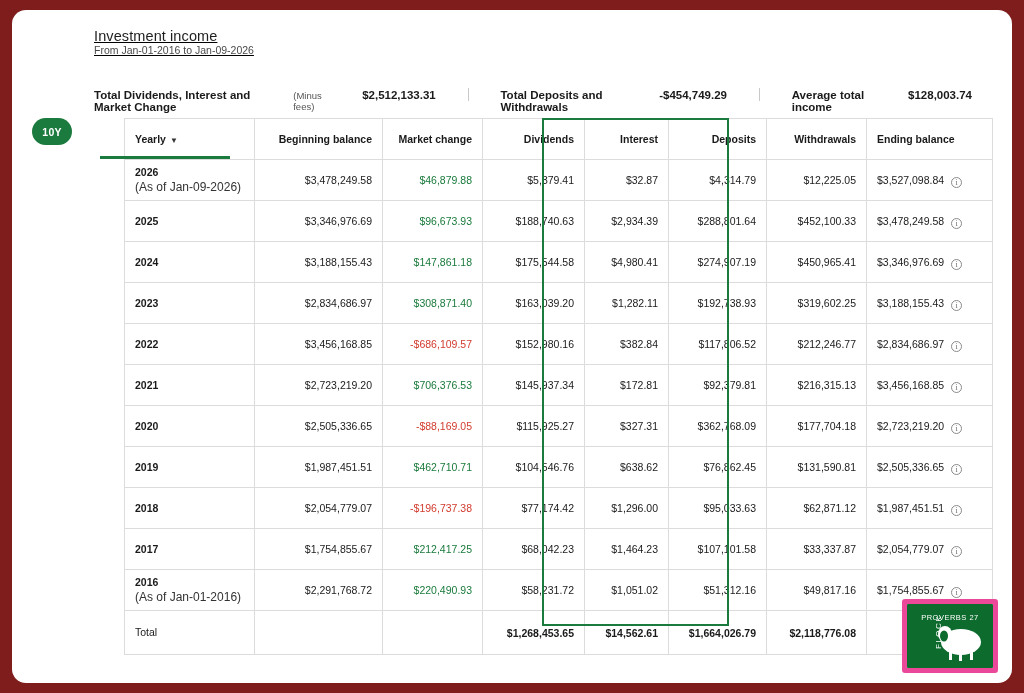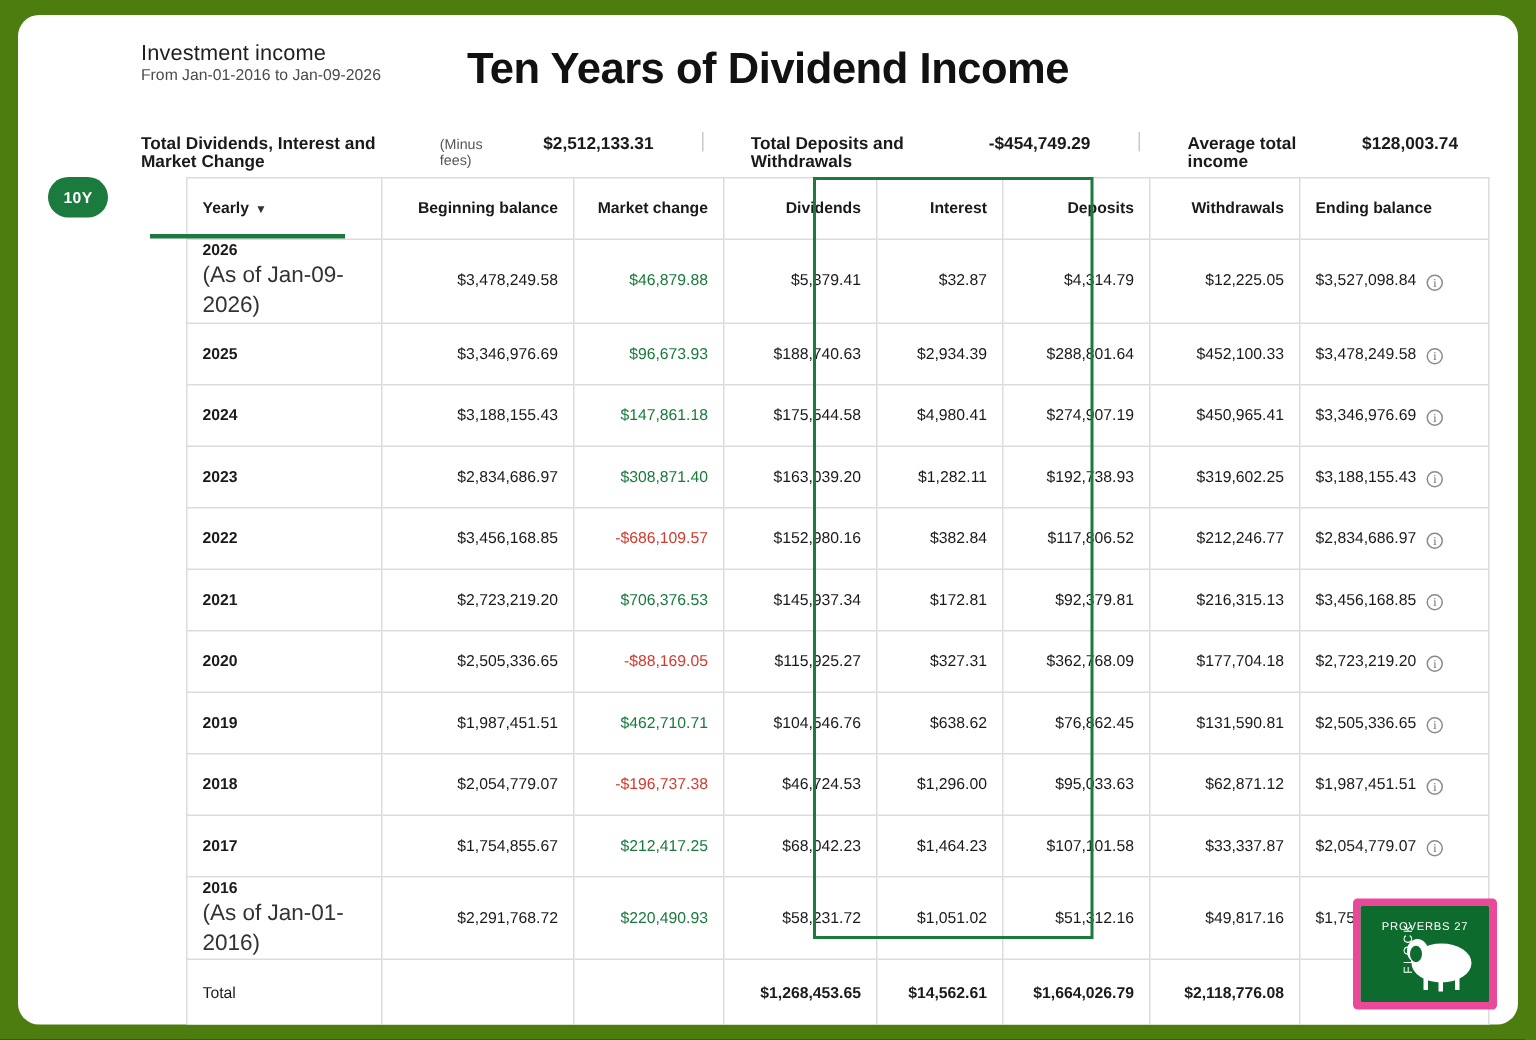--- a/index.html
+++ b/index.html
@@ -5,22 +5,23 @@
   * { box-sizing: border-box; }
   html, body {
     margin: 0; padding: 0;
     width: 1024px; height: 693px;
     background: #000;
     font-family: "Liberation Sans", sans-serif;
   }
   .page {
     position: relative;
     width: 1024px; height: 693px;
-    background: #4d7c0f;
+    background: #7f1d1d;
     padding: 10px 12px;
+    text-decoration: underline;
   }
   .card {
     position: relative;
     width: 1000px; height: 673px;
     background: #ffffff;
     border-radius: 14px;
     overflow: hidden;
   }
   
   .hdr {
@@ -116,21 +117,21 @@
   td.year {
     text-align: left;
     font-weight: 700;
     font-size: 10.5px;
     background: #ddf2e0;
     line-height: 1.35;
   }
   td.year .asof {
     display: block;
     font-weight: 400;
-    font-size: 15px;
+    font-size: 12px;
     color: #333;
   }
   td.year.plain { background: #fff; }
   td.green-col { background: #dff3e2; }
   .pos { color: #1a7a3c; }
   .neg { color: #d23b2e; }
   
   col.c0 { width: 130px; }
   col.c1 { width: 128px; }
   col.c2 { width: 100px; }
@@ -207,21 +208,20 @@
 </style>
 </head>
 <body>
 
 <div class="page">
   <div class="card">
 
     <div class="hdr">
       <div class="hdr-sub-title">Investment income</div>
       <div class="hdr-range">From Jan-01-2016 to Jan-09-2026</div>
-      <div class="big-title">Ten Years of Dividend Income</div>
     </div>
 
     <div class="summary">
       <span class="sum-label">Total Dividends, Interest and Market Change</span>
       <span class="sum-note">(Minus fees)</span>
       <span class="sum-value">$2,512,133.31</span>
       <span class="sum-sep"></span>
       <span class="sum-label">Total Deposits and Withdrawals</span>
       <span class="sum-value">-$454,749.29</span>
       <span class="sum-sep"></span>
@@ -335,21 +335,21 @@
               <td class="num green-col"><span>$104,546.76</span></td>
               <td class="num"><span>$638.62</span></td>
               <td class="num"><span>$76,862.45</span></td>
               <td class="num"><span>$131,590.81</span></td>
               <td class="ending"><span class="val">$2,505,336.65</span><span class="info">i</span></td>
             </tr>
             <tr>
               <td class="year"><span>2018</span></td>
               <td class="num"><span>$2,054,779.07</span></td>
               <td class="num"><span class="neg">-$196,737.38</span></td>
-              <td class="num green-col"><span>$46,724.53</span></td>
+              <td class="num green-col"><span>$77,174.42</span></td>
               <td class="num green-col"><span>$1,296.00</span></td>
               <td class="num"><span>$95,033.63</span></td>
               <td class="num"><span>$62,871.12</span></td>
               <td class="ending"><span class="val">$1,987,451.51</span><span class="info">i</span></td>
             </tr>
             <tr>
               <td class="year"><span>2017</span></td>
               <td class="num"><span>$1,754,855.67</span></td>
               <td class="num"><span class="pos">$212,417.25</span></td>
               <td class="num green-col"><span>$68,042.23</span></td>

